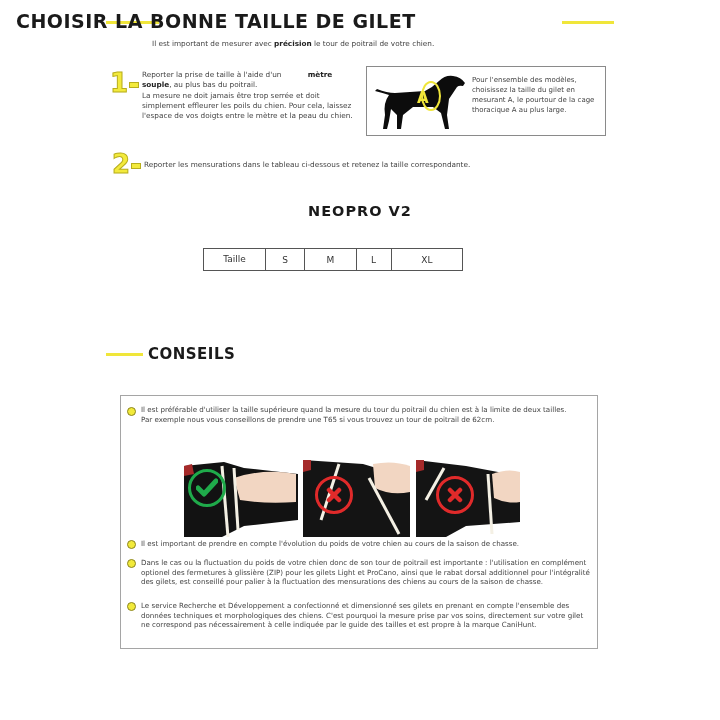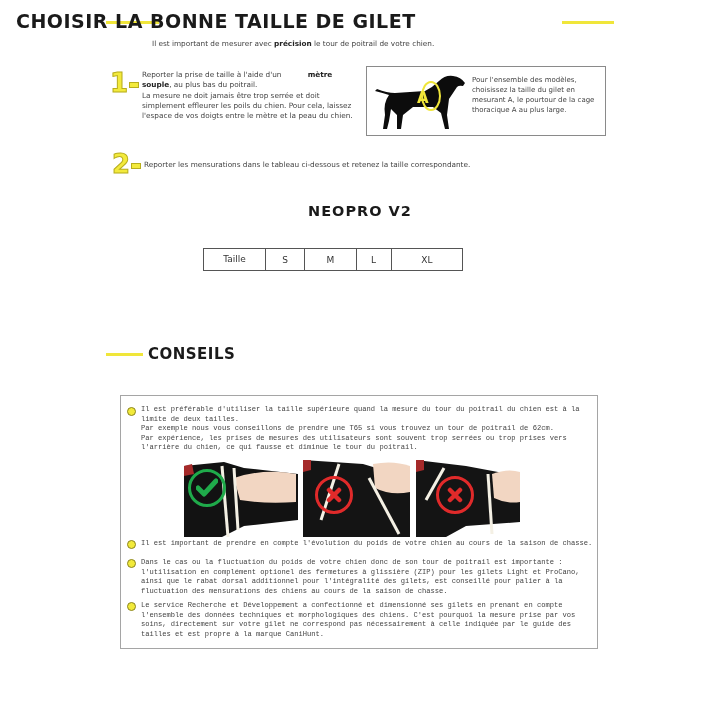--- a/index.html
+++ b/index.html
@@ -61,21 +61,21 @@
   }
 
   .conseils-box {
     position: absolute; top: 395px; left: 120px; width: 478px; height: 254px;
     border: 1.5px solid #a5a5a5; background: #fff;
   }
   .bullet {
     position: absolute; width: 9px; height: 9px; border-radius: 50%;
     background: #f2ea3a; border: 1px solid #8a8420;
   }
-  .ctext { position: absolute; font-size: 7.1px; line-height: 9.6px; color: #444; font-family: Liberation Mono, monospace; }
+  .ctext { position: absolute; font-size: 7.1px; line-height: 9.6px; color: #444; }
 
   .photo { position: absolute; top: 460px; height: 77px; overflow: hidden; background: #ffffff; }
   .mark {
     position: absolute; width: 38px; height: 38px; border-radius: 50%;
     border: 3px solid; display: flex; align-items: center; justify-content: center;
   }
 </style>
 </head>
 <body>
 
@@ -121,21 +121,20 @@
 
 <div class="yline" style="top:353px; left:106px; width:37px;"></div>
 <h2 class="conseils-title">CONSEILS</h2>
 
 <div class="conseils-box">
 
   <span class="bullet" style="top:11px; left:6px;"></span>
   <p class="ctext" style="top:9px; left:20px; width:452px;">
     <span>Il est préférable d'utiliser la taille supérieure quand la mesure du tour du poitrail du chien est à la limite de deux tailles.</span><br>
     <span>Par exemple nous vous conseillons de prendre une T65 si vous trouvez un tour de poitrail de 62cm.</span><br>
-    <span>Par expérience, les prises de mesures des utilisateurs sont souvent trop serrées ou trop prises vers l'arrière du chien, ce qui fausse et diminue le tour du poitrail.</span>
   </p>
 
   <span class="bullet" style="top:144px; left:6px;"></span>
   <p class="ctext" style="top:143px; left:20px; width:452px;">Il est important de prendre en compte l'évolution du poids de votre chien au cours de la saison de chasse.</p>
 
   <span class="bullet" style="top:163px; left:6px;"></span>
   <p class="ctext" style="top:162px; left:20px; width:452px;">Dans le cas ou la fluctuation du poids de votre chien donc de son tour de poitrail est importante : l'utilisation en complément optionel des fermetures à glissière (ZIP) pour les gilets Light et ProCano, ainsi que le rabat dorsal additionnel pour l'intégralité des gilets, est conseillé pour palier à la fluctuation des mensurations des chiens au cours de la saison de chasse.</p>
 
   <span class="bullet" style="top:206px; left:6px;"></span>
   <p class="ctext" style="top:205px; left:20px; width:452px;">Le service Recherche et Développement a confectionné et dimensionné ses gilets en prenant en compte l'ensemble des données techniques et morphologiques des chiens. C'est pourquoi la mesure prise par vos soins, directement sur votre gilet ne correspond pas nécessairement à celle indiquée par le guide des tailles et est propre à la marque CaniHunt.</p>

